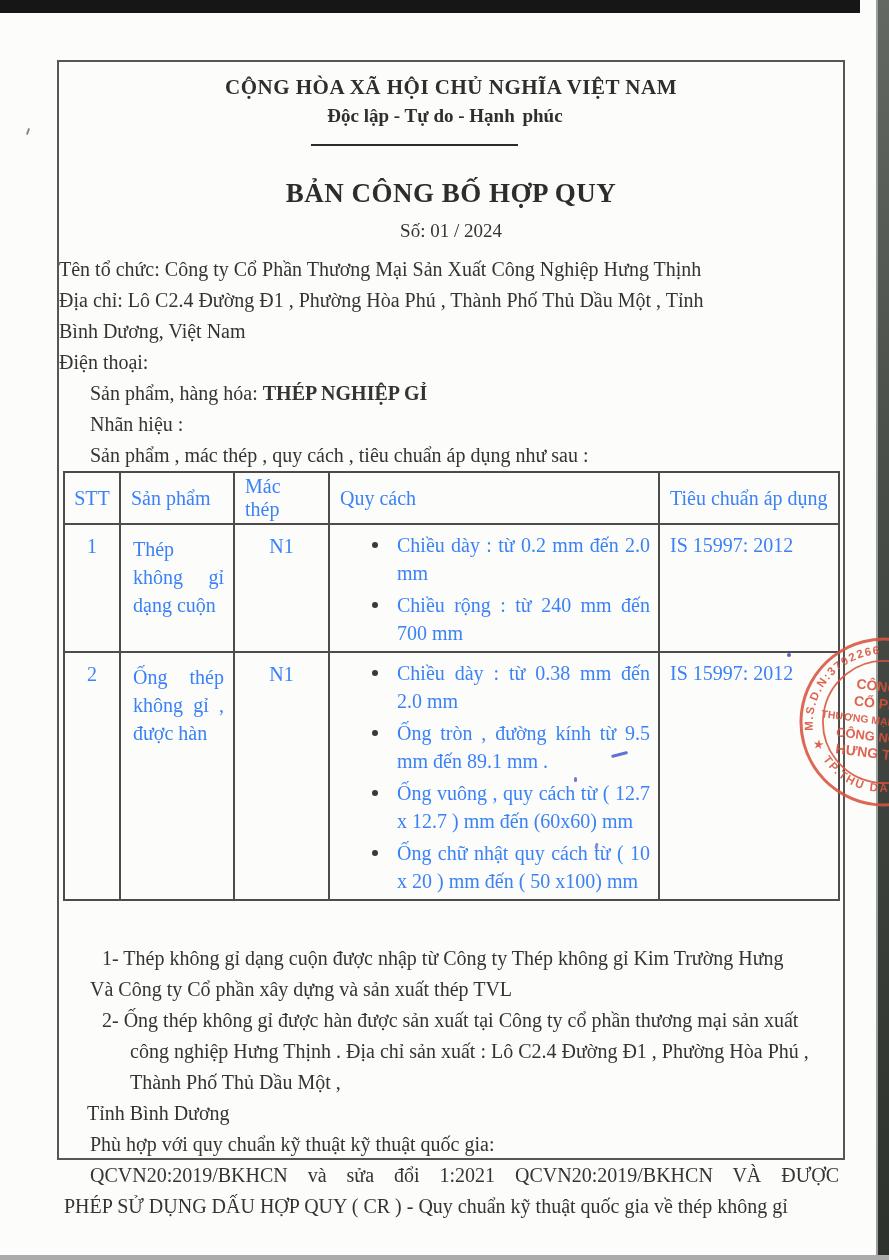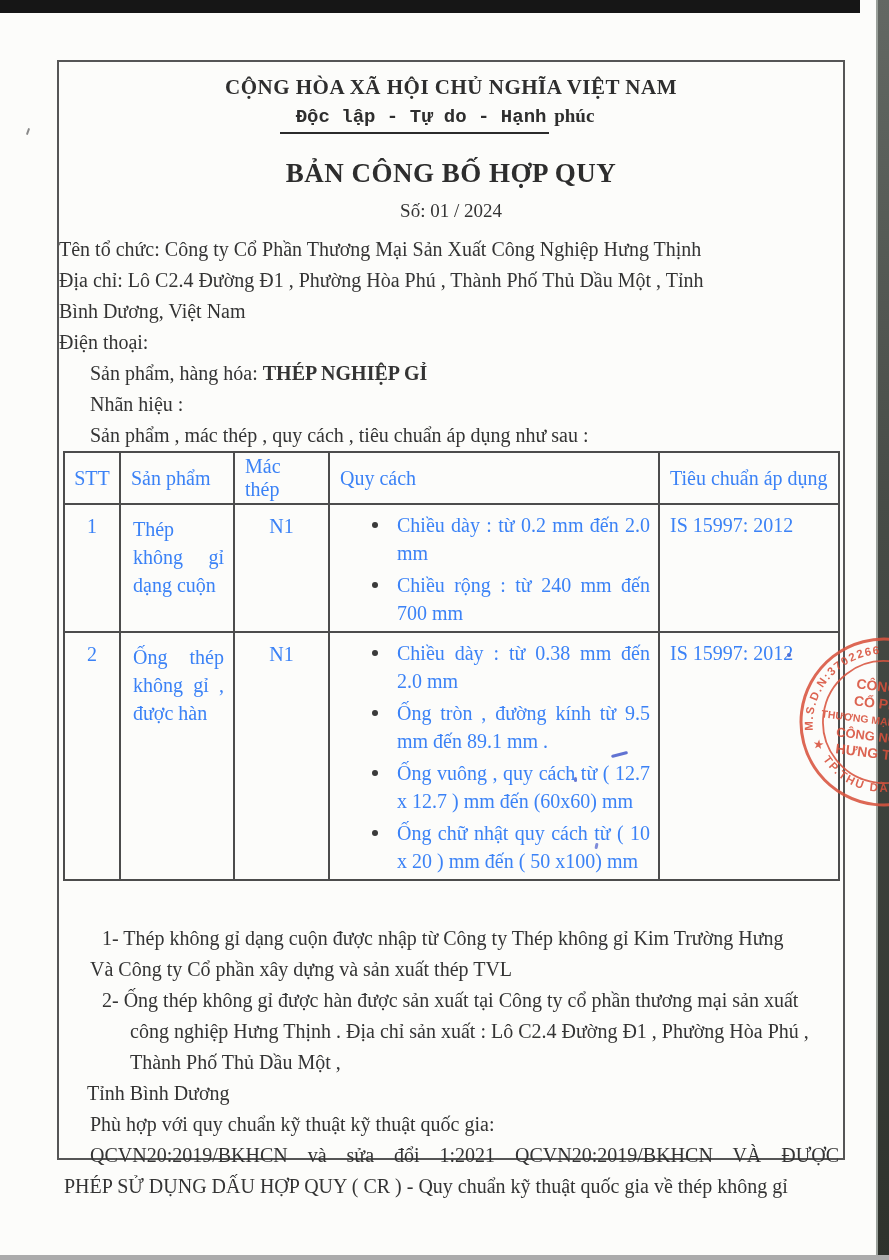--- a/index.html
+++ b/index.html
@@ -24,22 +24,22 @@
   .doc-border {
     position:absolute; left:57px; top:60px; width:788px; height:1100px;
     border:2px solid #565656;
   }
   .doc-inner { padding-top:13px; }
 
   .center { text-align:center; }
   .nat-line1 { font-size:21px; line-height:25px; font-weight:bold; color:#2e2e2e; letter-spacing:.5px; }
   .nat-line2 { margin-top:4px; line-height:24px; font-size:19px; font-weight:bold; color:#2e2e2e;
                transform:translateX(-14px); }
-  .nat-line2 .underl { border-bottom:2.5px solid #2b2b2b; padding:0 3px 3px 16px; display:inline-block;font-family:Liberation Mono, monospace; }
-  .doc-title { margin-top:24px; font-size:27px; line-height:31px; font-weight:bold; color:#2d2d2d; letter-spacing:.5px; }
+  .nat-line2 .underl { border-bottom:2.5px solid #2b2b2b; padding:0 3px 16px 16px; display:inline-block; }
+  .doc-title { margin-top:32px; font-size:27px; line-height:31px; font-weight:bold; color:#2d2d2d; letter-spacing:.5px; }
   .doc-no    { margin-top:9px; font-size:19px; line-height:25px; color:#343434; }
 
   .para { font-size:20px; line-height:31px; color:#343434; padding-right:24px; }
   .para.ind { padding-left:31px; }
   .para.first { margin-top:11px; }
   .bold { font-weight:bold; }
 
   
   table.spec-table { border-collapse:collapse; margin-left:4px; width:775px; table-layout:fixed;
                      font-size:20px; color:#3b82f6; }

